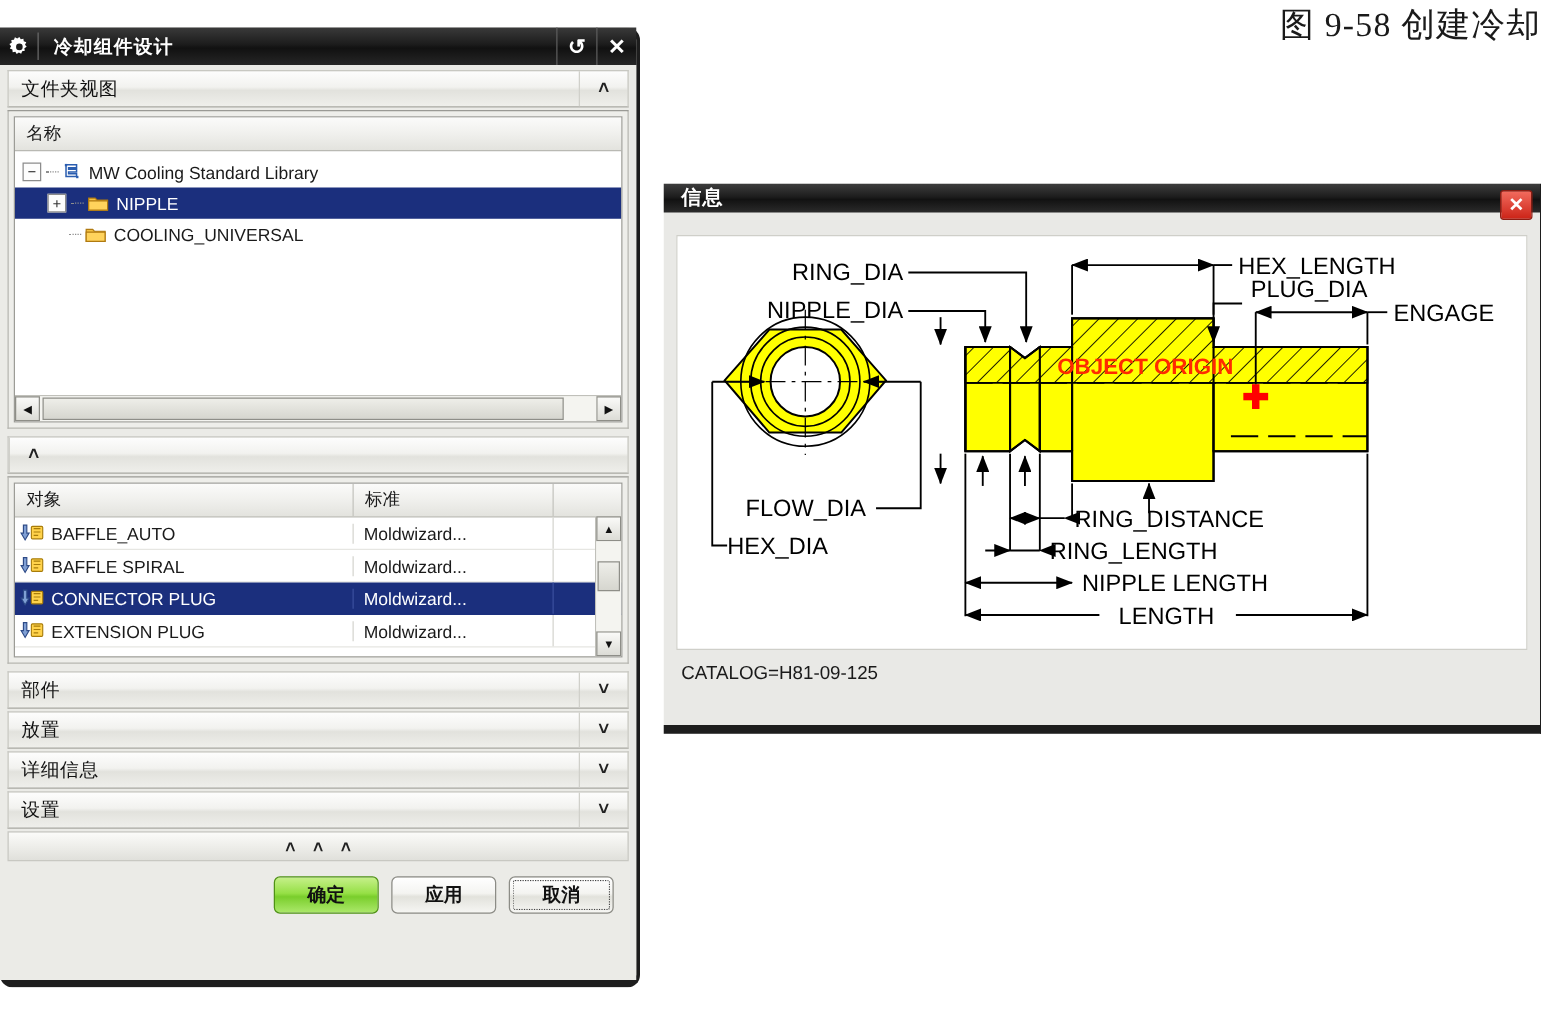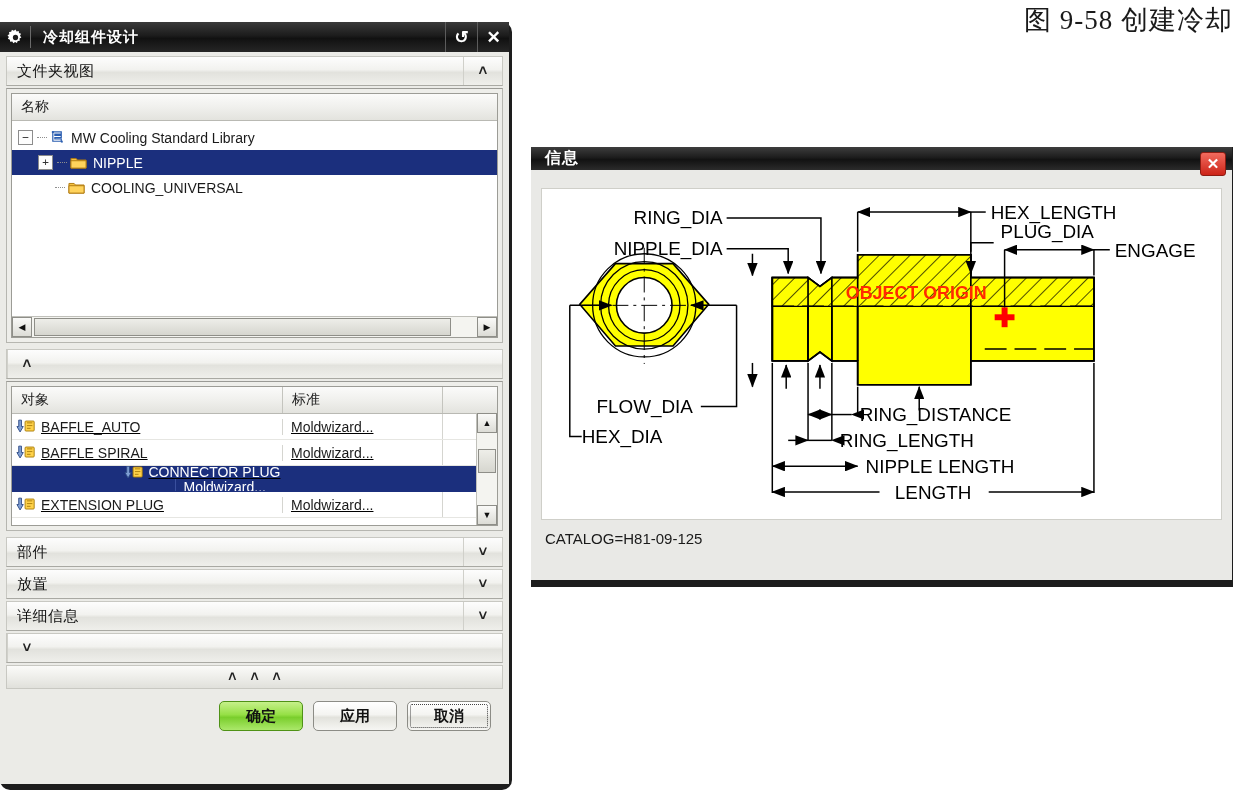--- a/index.html
+++ b/index.html
@@ -160,27 +160,27 @@
     font-size: 9px; color: #111;
   }
   .sb-track { flex: 1; background: #f4f4f0; position: relative; }
   .sb-thumb {
     position: absolute; left: 2px; top: 1px; bottom: 1px; right: 26px;
     background: linear-gradient(to bottom, #eeeee9, #d6d6cf);
     border: 1px solid #8e8e88;
   }
 
   
-  .mtable { width: 100%; text-decoration: underline; }
+  .mtable { width: 100%; }
   .mrow {
     display: flex; height: 25px; align-items: center;
     font-size: 14px; color: #1a1a1a;
     border-bottom: 1px solid #e6e6e2;
   }
-  .mrow.sel { background: #1b2f7d; color: #ffffff; border-bottom-color:#1b2f7d;flex-direction:column; }
+  .mrow.sel { background: #1b2f7d; color: #ffffff; border-bottom-color:#1b2f7d; }
   .mc0 { width: 270px; display:flex; align-items:center; padding-left:4px; box-sizing:border-box; overflow:hidden; white-space:nowrap; }
   .mc1 { width: 160px; padding-left: 8px; box-sizing:border-box; border-left:1px solid #d5d5d0; overflow:hidden; white-space:nowrap;}
   .mrow.sel .mc1 { border-left-color:#3a4f9d; }
   .mc2 { flex:1; border-left:1px solid #d5d5d0; height:100%; }
   .mrow.sel .mc2 { border-left-color:#3a4f9d; }
 
   .vscroll {
     position: absolute; right: 0; top: 26px; bottom: 0;
     width: 20px;
     background: #f3f3ef;
@@ -467,20 +467,21 @@
       </div>
       <div class="sec-head">
         <div class="lbl">放置</div>
         <div class="chev">˅</div>
       </div>
       <div class="sec-head">
         <div class="lbl">详细信息</div>
         <div class="chev">˅</div>
       </div>
       <div class="sec-head">
+        <div class="lbl">设置</div>
         <div class="chev">˅</div>
       </div>
 
       <div class="chevrons">
         <span>˄</span>
         <span>˄</span>
         <span>˄</span>
       </div>
 
       <div class="btnbar">

